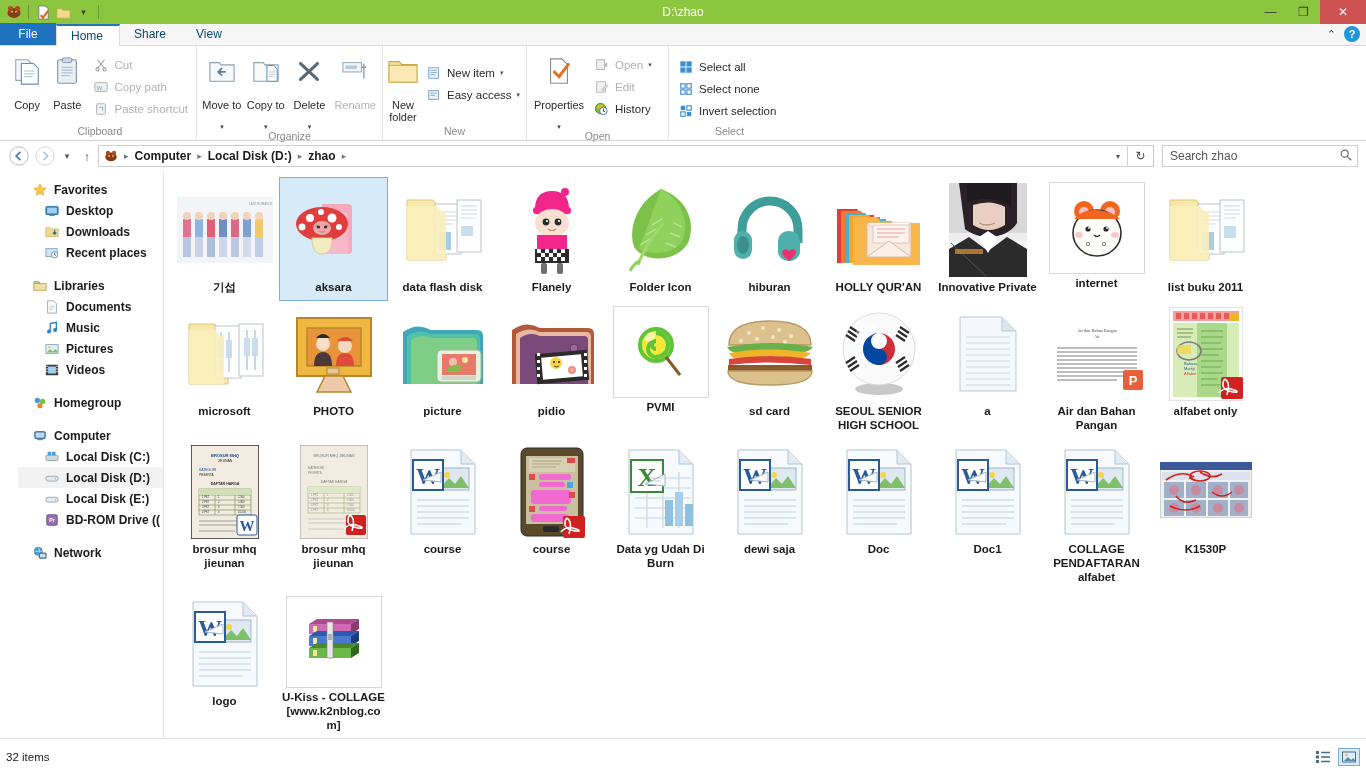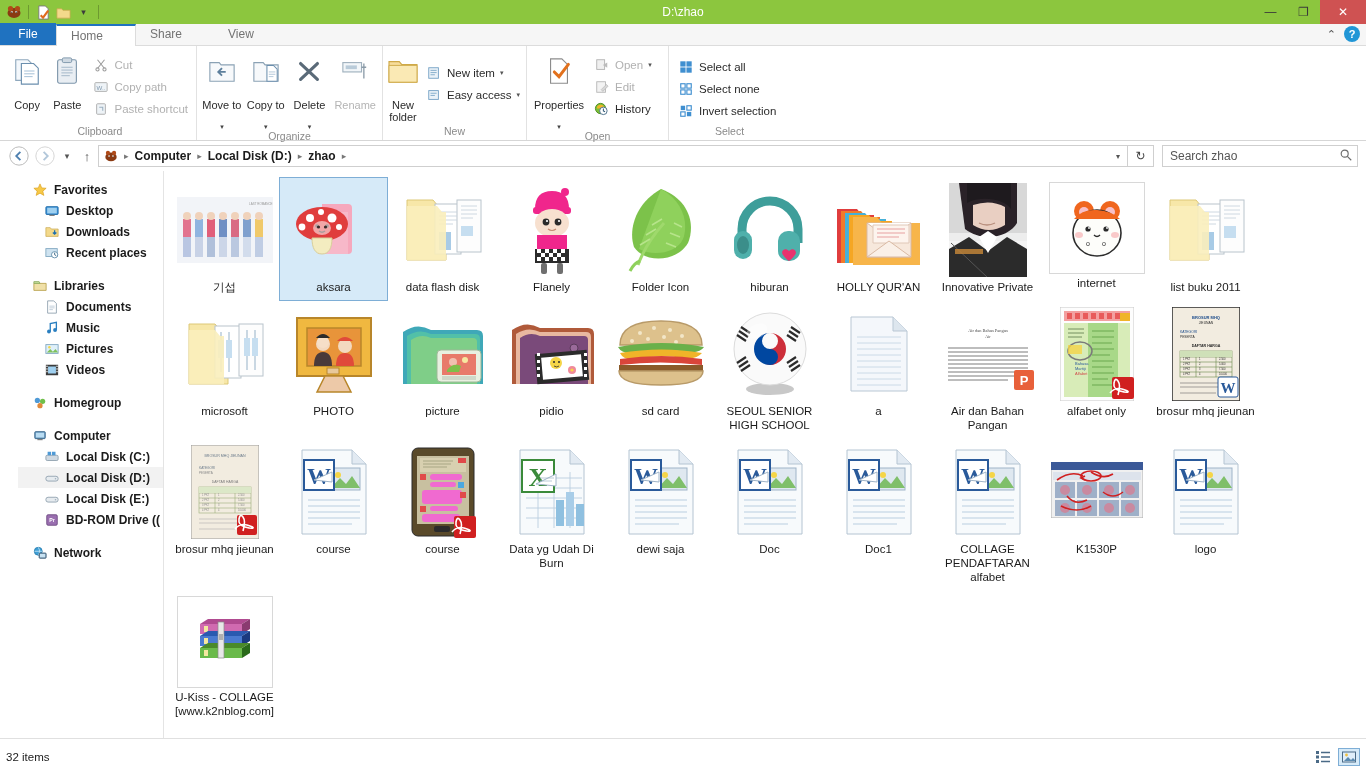--- a/index.html
+++ b/index.html
@@ -35,21 +35,21 @@
     color: #3a3a3a; font-size: 12px;
   }
   .win-btn.close { background: #cf5252; color: #fff; width: 46px; }
 
   
   .tabrow {
     height: 22px; background: #f6f6f6; display: flex; align-items: flex-end;
     border-bottom: 1px solid #dcdcdc; position: relative;
   }
   .tab {
-    font-size: 12px; color: #737373; padding: 3px 32px 4px 14px; height: 22px;
+    font-size: 12px; color: #0c4a6e; padding: 3px 16px 4px 14px; height: 22px;
     display: flex; align-items: center;
   }
   .tab.file { background: #1f72c0; color: #fff; width: 56px; justify-content: center; padding: 0; }
   .tab.active { background: #ffffff; border-left: 1px solid #dcdcdc; border-right: 1px solid #dcdcdc;
                 border-top: 2px solid #1f72c0; margin-bottom: -1px; }
   .tabrow-right { position: absolute; right: 6px; top: 2px; display: flex; align-items: center; gap: 8px; }
   .caret-up { font-size: 11px; color: #555; }
   .help-circ {
     width: 16px; height: 16px; border-radius: 50%; background: #2196d6; color: #fff;
     font-size: 11px; font-weight: bold; display: flex; align-items: center; justify-content: center;
@@ -131,21 +131,21 @@
   .grid { display: flex; flex-wrap: wrap; align-content: flex-start; }
   .cell {
     width: 109px; display: flex; flex-direction: column; align-items: center;
     padding: 4px 2px 6px 2px; border: 1px solid transparent;
   }
   .cell.selected { background: #d6eaf8; border: 1px solid #7eaed6; }
   .thumbwrap { width: 98px; height: 96px; display: flex; align-items: center; justify-content: center; }
   .thumb { max-width: 96px; max-height: 94px; }
   .framed { border: 1px solid #d8d8d8; background: #fff; padding: 2px; }
   .cap {
-    font-size: 11.5px; font-weight: normal; color: #1b1b1b; text-align: center;
+    font-size: 11.5px; font-weight: bold; color: #1b1b1b; text-align: center;
     line-height: 14px; margin-top: 2px; word-wrap: break-word; max-width: 104px;
   }
 
   
   .statusbar {
     height: 36px; border-top: 1px solid #e0e0e0; background: #ffffff;
     display: flex; align-items: center; padding: 0 6px; font-size: 11.5px; color: #1b1b1b;
     position: relative;
   }
   .status-right { position: absolute; right: 6px; display: flex; gap: 4px; align-items: center; }
@@ -979,20 +979,33 @@
                 <rect x="78" y="43" width="3" height="3"></rect>
                 <rect x="78" y="50" width="3" height="3"></rect>
                 <rect x="78" y="57" width="3" height="3"></rect>
                 <rect x="78" y="64" width="3" height="3"></rect>
               </g>
           </svg>
         </div>
         <div class="cap">pidio</div>
       </div>
 
+      <div class="cell">
+        <div class="thumbwrap framed" style="width:96px;height:92px">
+          <svg class="thumb" width="70" height="70" viewBox="0 0 70 70">
+            <rect width="70" height="70" fill="#fff"></rect>
+            <circle cx="30" cy="28" r="18" fill="#5fc43a"></circle>
+            <path d="M30 28m-14 0a14 14 0 1 1 28 0a14 14 0 1 1-28 0" fill="#f2e83a"></path>
+            <path d="M30 16a12 12 0 0 1 0 24 8 8 0 0 1 0-16 4 4 0 0 0 0 8" fill="none" stroke="#5fc43a" stroke-width="4"></path>
+            <ellipse cx="24" cy="20" rx="6" ry="4" fill="#fff" opacity=".6" transform="rotate(-30 24 20)"></ellipse>
+            <path d="M40 40l14 18" stroke="#8a5a2a" stroke-width="3" fill="none"></path>
+          </svg>
+        </div>
+        <div class="cap">PVMI</div>
+      </div>
 
       <div class="cell">
         <div class="thumbwrap">
           <svg class="thumb" width="94" height="78" viewBox="0 0 94 78">
             <path d="M6 30q0-24 41-24t41 24z" fill="#ddc18c" stroke="#b89a68" stroke-width="1.5"></path>
             <g fill="#f2e6c8">
                 <circle cx="26" cy="18" r="2"></circle>
                 <circle cx="40" cy="13" r="2"></circle>
                 <circle cx="56" cy="15" r="2"></circle>
                 <circle cx="68" cy="21" r="2"></circle>

